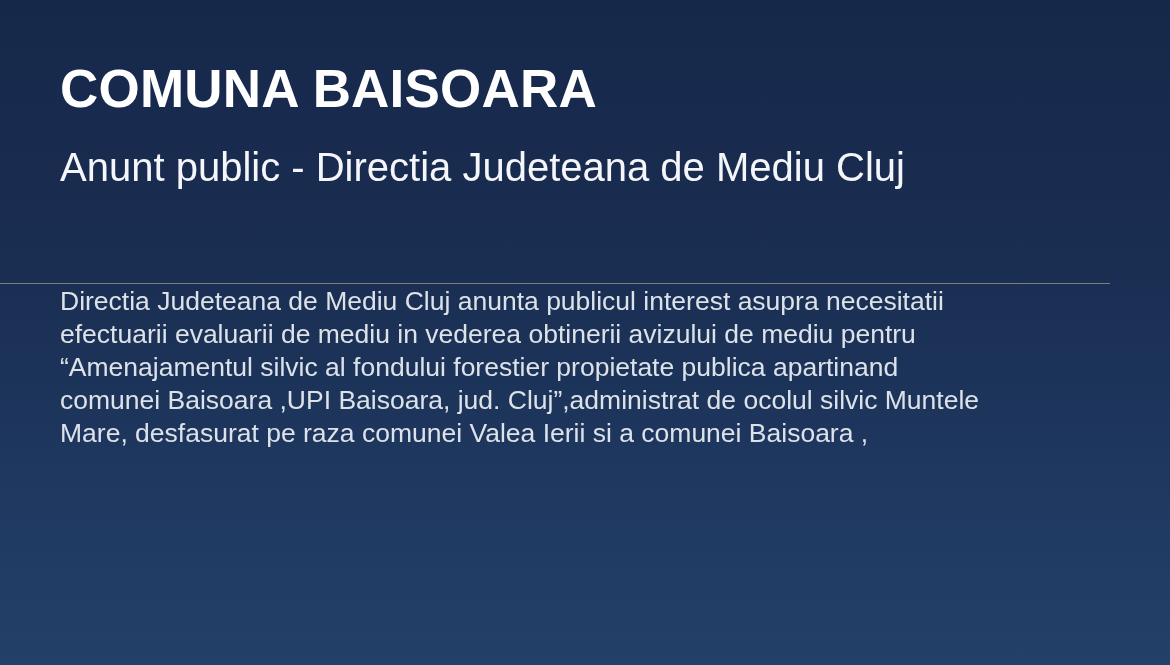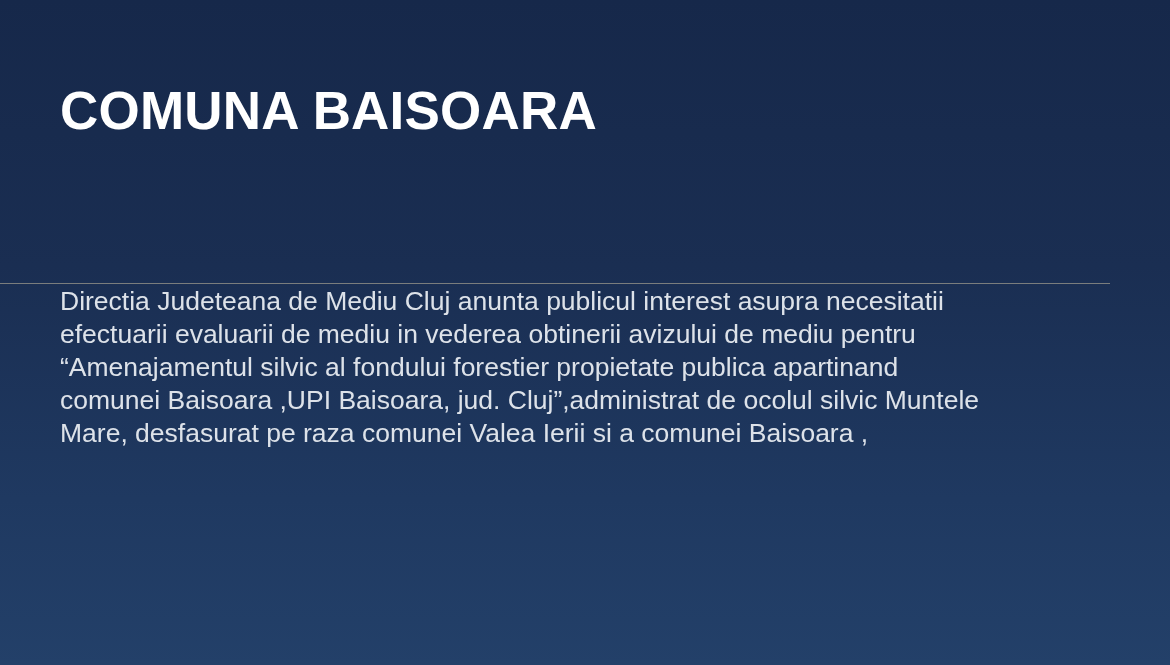--- a/index.html
+++ b/index.html
@@ -22,21 +22,21 @@
     height: 665px;
     box-sizing: border-box;
     background: linear-gradient(180deg, #16284a 0%, #1a2e52 40%, #1f3961 75%, #234069 100%);
     overflow: hidden;
   }
 
   
   .slide-title {
     position: absolute;
     left: 60px;
-    top: 80px;
+    top: 58px;
     width: 1060px;
     margin: 0;
     font-family: "Liberation Sans", sans-serif;
     font-size: 53px;
     font-weight: bold;
     line-height: 62px;
     letter-spacing: 0.2px;
     color: #ffffff;
     white-space: nowrap;
   }
@@ -80,18 +80,19 @@
     white-space: pre-wrap;
   }
 </style>
 </head>
 <body>
 
 <div class="slide">
 
   <h1 class="slide-title">COMUNA BAISOARA</h1>
 
+  <h2 class="slide-subtitle">Anunt public - Directia Judeteana de Mediu Cluj</h2>
 
   <div class="divider"></div>
 
   <p class="slide-body">Directia Judeteana de Mediu Cluj anunta publicul interest asupra necesitatii efectuarii evaluarii de mediu in vederea obtinerii avizului de mediu pentru “Amenajamentul silvic al fondului forestier propietate publica apartinand comunei Baisoara ,UPI Baisoara, jud. Cluj”,administrat de ocolul silvic Muntele Mare, desfasurat pe raza comunei Valea Ierii si a comunei Baisoara ,</p>
 
 </div>
 
 </body></html>

